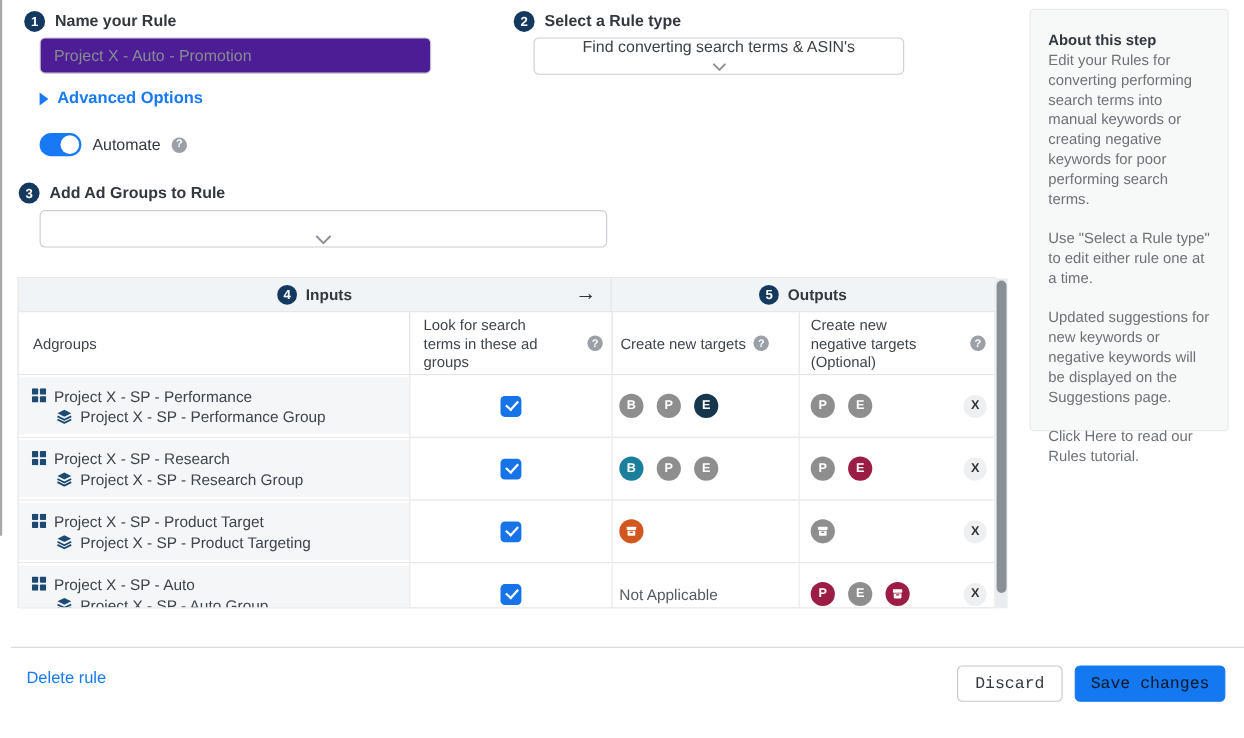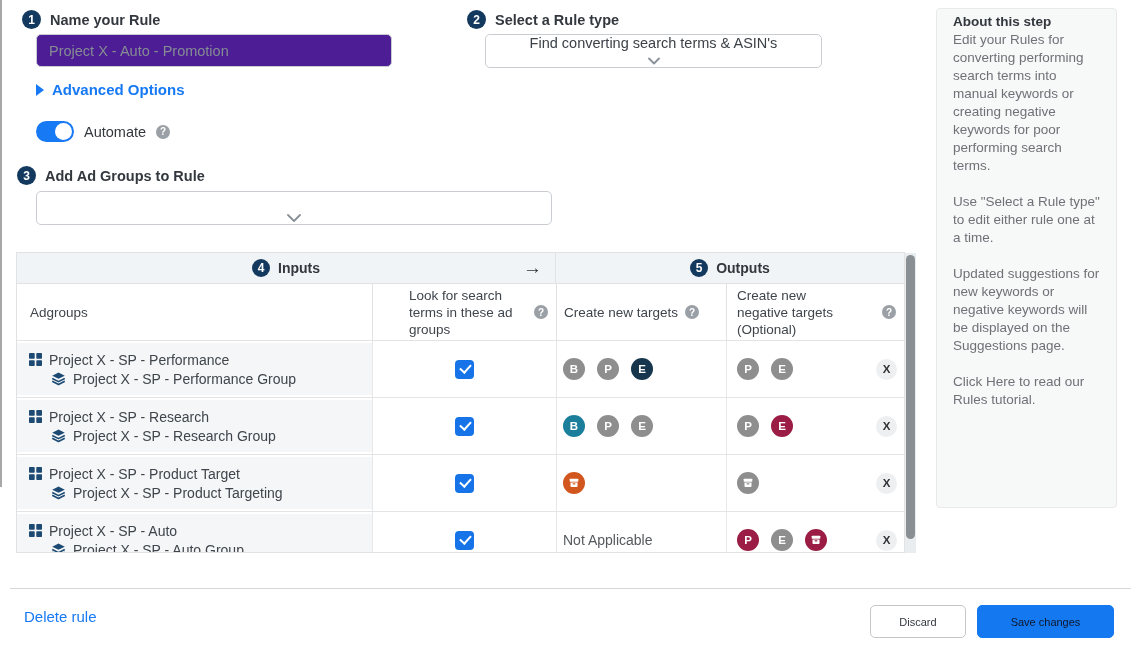--- a/index.html
+++ b/index.html
@@ -42,21 +42,21 @@
   .tsection-cell + .tsection-cell { border-left:1px solid #e2e2e2; }
   .tsection-cell .num-circle { width:18px; height:18px; flex:0 0 18px; }
   .tsection-label { font-size:14px; font-weight:700; color:#33383f; }
   .flow-arrow { position:absolute; right:13px; top:50%; transform:translateY(-50%); font-size:19px; color:#2f3337; font-weight:700; }
 
   .thead { display:grid; grid-template-columns:355px 184px 170px 178px; height:56px; background:#fff; }
   .th { font-size:13.5px; color:#3f454b; display:flex; align-items:center; }
   .th + .th { border-left:1px solid #e2e2e2; }
   .th-adgroups { padding-left:13px; }
   .th-look { padding:0 8px 0 12px; justify-content:space-between; gap:6px; }
-  .th-look .th-text { width:118px; line-height:17px;margin-left:24px; }
+  .th-look .th-text { width:118px; line-height:17px; }
   .th-targets { padding-left:7px; gap:7px; }
   .th-neg { padding:0 8px 0 10px; justify-content:space-between; gap:14px; }
   .th-neg .th-text { width:122px; line-height:17px; }
 
   .trow { display:grid; grid-template-columns:355px 184px 170px 178px; height:57px; border-top:1px solid #e4e4e4; background:#fff; }
   .cell { display:flex; align-items:center; }
   .cell + .cell { border-left:1px solid #e8e8e8; }
   .c-adgroups { background:#f4f6f8; flex-direction:column; align-items:flex-start; justify-content:center; gap:3px; padding-left:12px; box-shadow:inset 0 2px 0 #fff, inset 0 -2px 0 #fff; }
   .camp-line, .group-line { display:flex; align-items:center; gap:7px; font-size:14px; color:#3f454b; }
   .group-line { padding-left:22px; }
@@ -72,32 +72,32 @@
            display:flex; align-items:center; justify-content:center; cursor:pointer; }
   .na-text { font-size:14px; color:#55595e; }
   .remove-btn { width:21px; height:21px; border-radius:50%; background:#edeff1; color:#2f3337;
                 font-size:11.5px; font-weight:700; display:flex; align-items:center; justify-content:center; cursor:pointer; }
 
   
   .tscrollbar { position:absolute; left:905px; top:253px; width:11px; height:300px; background:#e9edf0; }
   .tscroll-thumb { position:absolute; left:1px; top:2px; width:9px; height:284px; border-radius:5px; background:#8a8f94; }
 
   
-  .about-panel { position:absolute; left:936px; top:8px; width:181px; height:500px; background:#f7f8f8;
-                 border:1px solid #e9e9e9; border-radius:4px; padding:4px 16px 0 16px; }
+  .about-panel { position:absolute; left:936px; top:8px; width:181px; height:384px; background:#f7f8f8;
+                 border:1px solid #e9e9e9; border-radius:4px; padding:19px 16px 0 16px; }
   .about-title { font-size:13.5px; font-weight:700; color:#33383f; line-height:18px; }
   .about-panel p { font-size:13.5px; color:#6e7277; line-height:18px; margin:0 0 18px 0; }
   .about-panel p.first { margin-top:0; }
 
   
   .footer { position:absolute; left:0; right:0; top:588px; bottom:0; background:#fff; }
   .footer::before { content:""; position:absolute; left:10px; right:0; top:0; height:1px; background:#d8d8d8; }
   .delete-link { position:absolute; left:24px; top:20px; color:#1779f3; font-size:15px; cursor:pointer; }
   .footer-actions { position:absolute; right:17px; top:17px; display:flex; gap:11px; }
-  .btn { height:33px; border-radius:5px; font-family:Liberation Sans, sans-serif; font-size:11px; display:flex; align-items:center; justify-content:center; cursor:pointer; }
+  .btn { height:33px; border-radius:5px; font-family:Liberation Mono, monospace; font-size:15px; display:flex; align-items:center; justify-content:center; cursor:pointer; }
   .btn-discard { width:96px; background:#fff; border:1px solid #c4c6c8; color:#33383f; }
   .btn-save { width:137px; background:#1478f0; border:1px solid #1478f0; color:#0f172a; }
 
   .chev { flex:0 0 12px; }
 </style>
 </head>
 <body>
 
 <div class="page">
   <div class="left-edge"></div>

